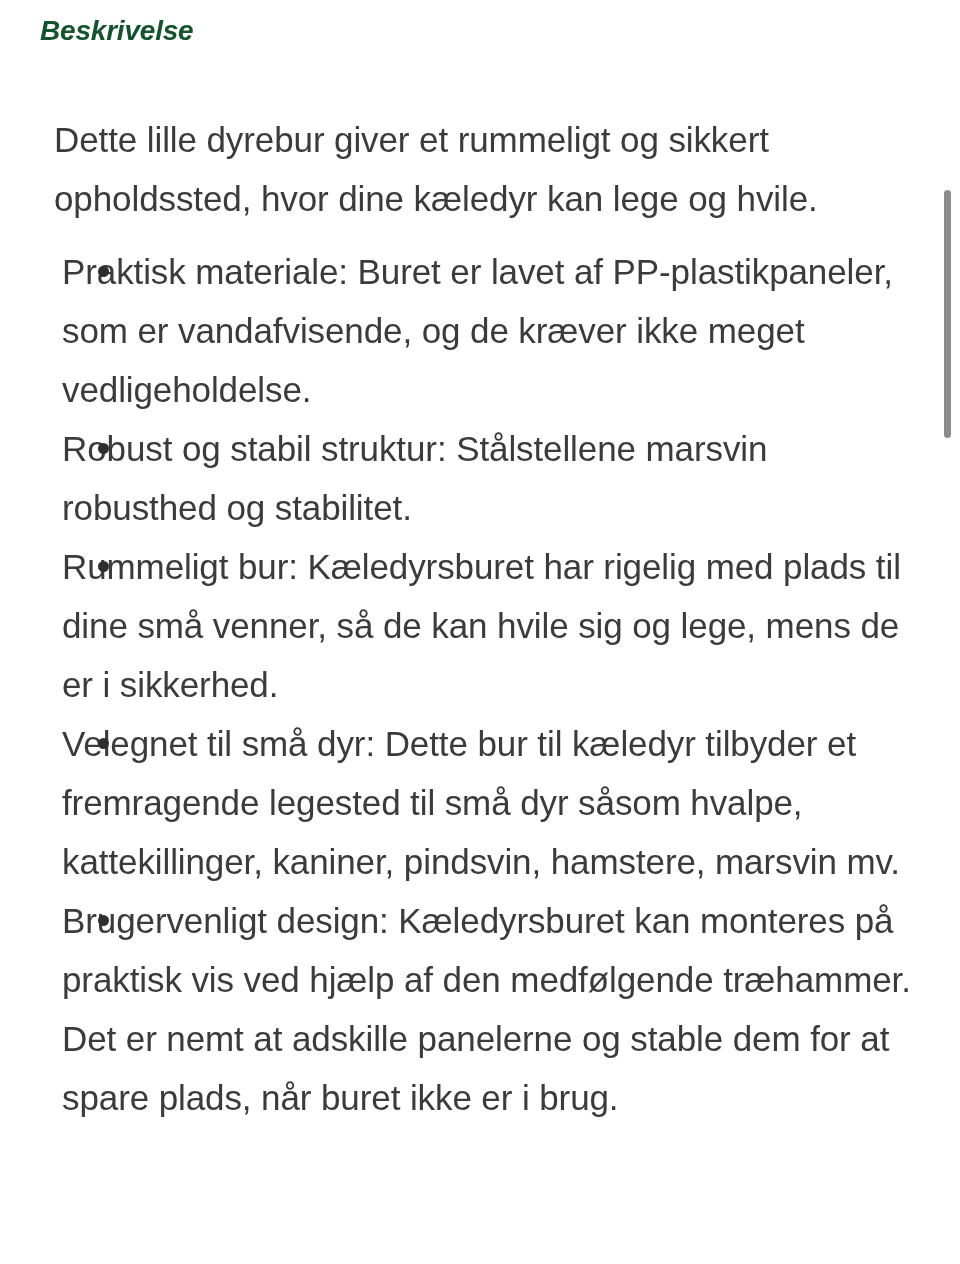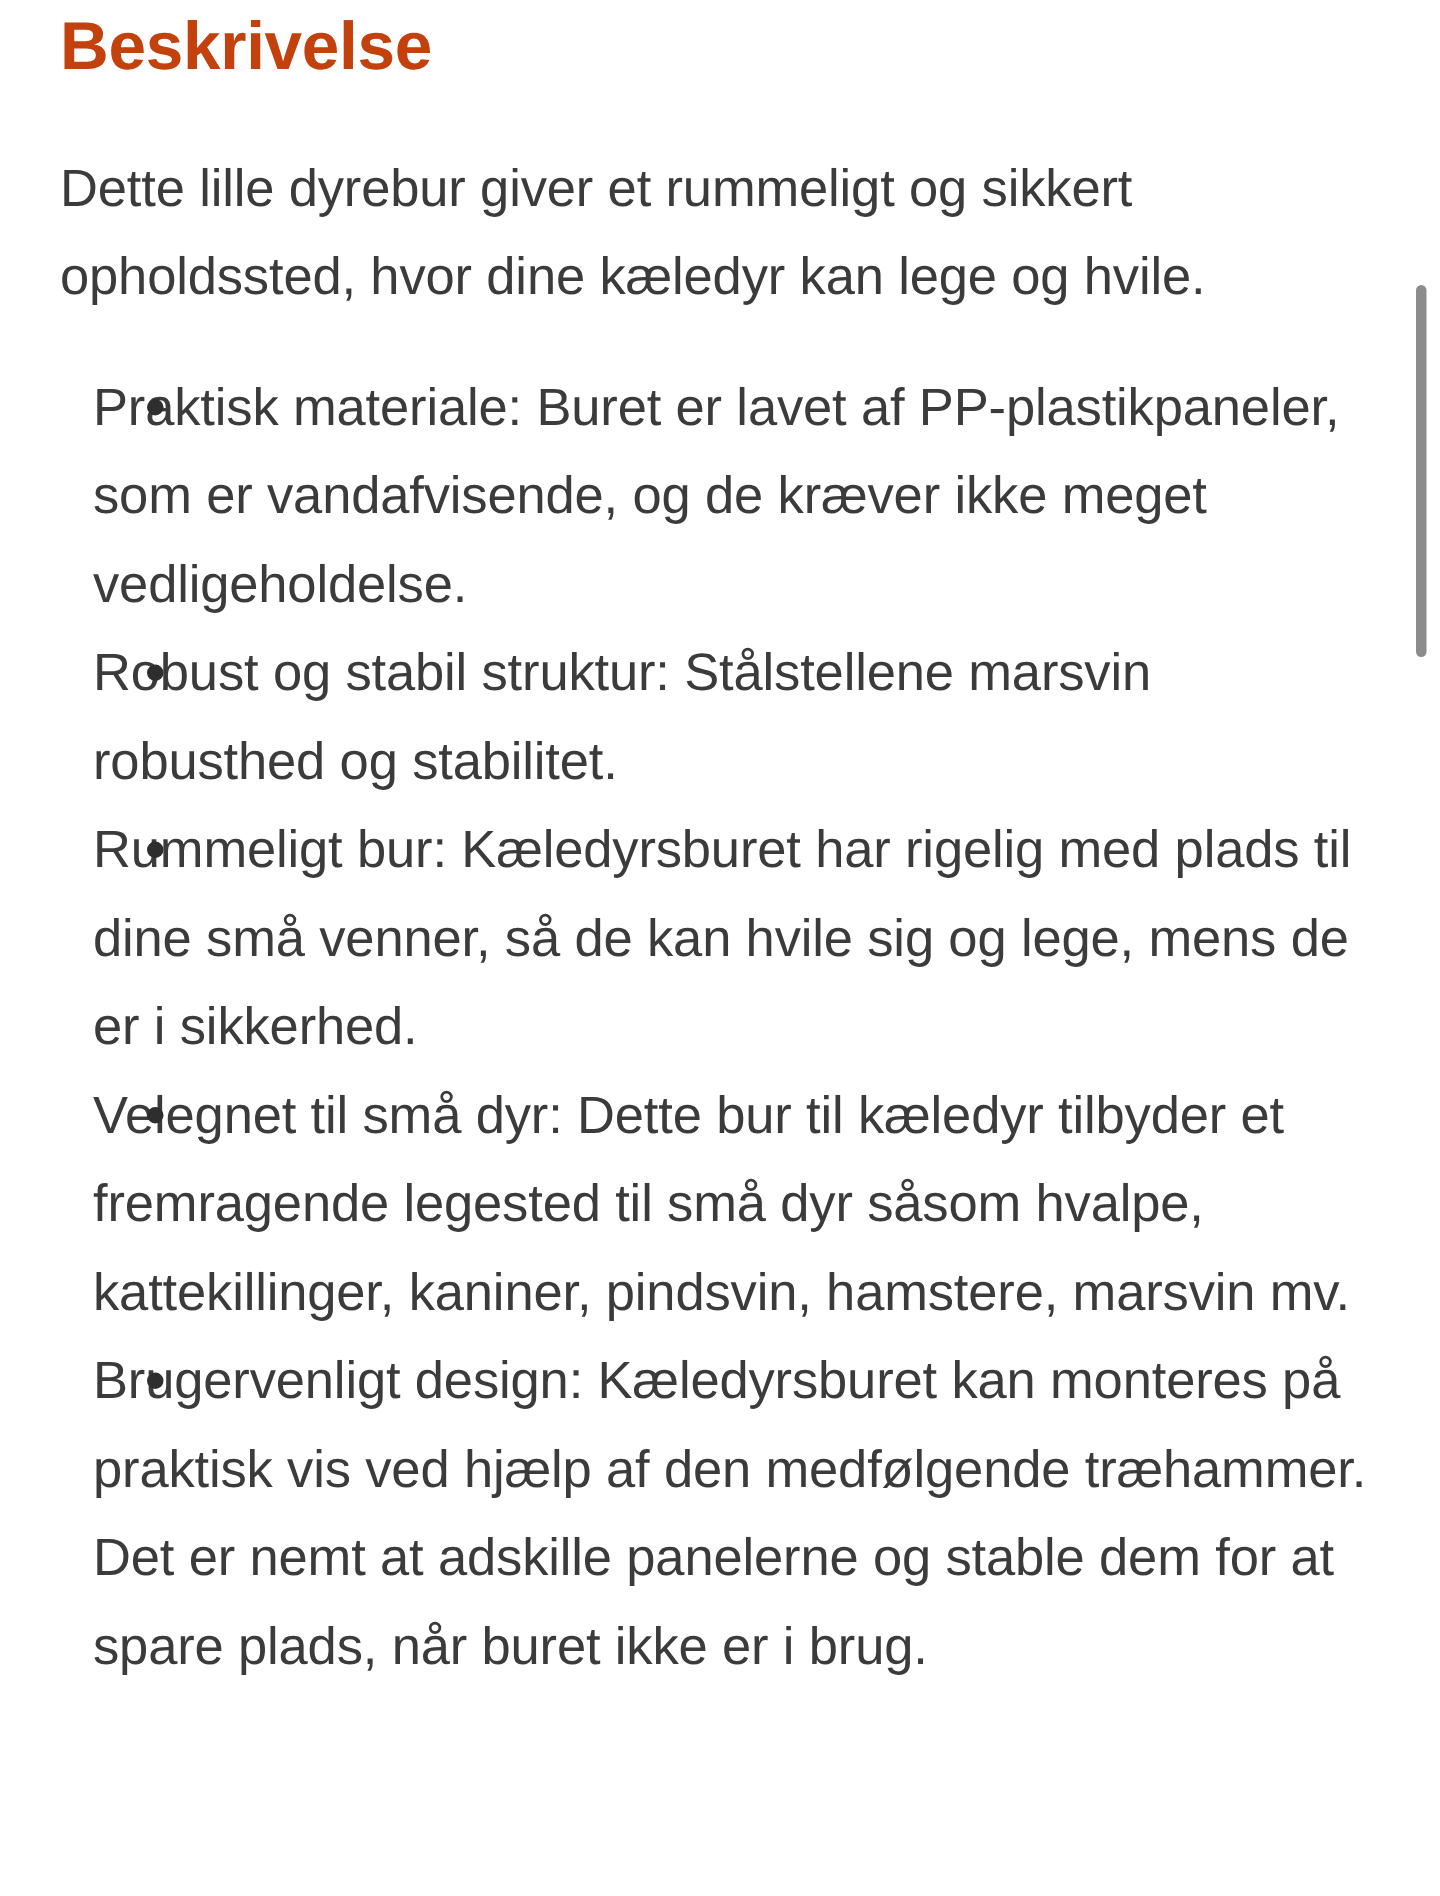--- a/index.html
+++ b/index.html
@@ -22,33 +22,34 @@
     box-sizing: border-box;
     overflow: hidden;
   }
 
   .section-heading {
     margin: 0;
     padding: 0;
     position: absolute;
     left: 40px;
     top: 4px;
-    font-size: 45px;
+    font-size: 28px;
     line-height: 54px;
     font-weight: 700;
-    color: #c2410c;
+    color: #14532d;
     letter-spacing: -0.2px;
+    font-style: italic;
   }
 
   .intro-paragraph {
     position: absolute;
     left: 40px;
     top: 96px;
     width: 890px;
-    margin: 0;
+    margin: 14px;
     font-size: 35px;
     line-height: 59px;
     font-weight: 400;
     color: #3b3b3b;
     letter-spacing: -0.1px;
   }
 
   .feature-list {
     position: absolute;
     left: 0px;

